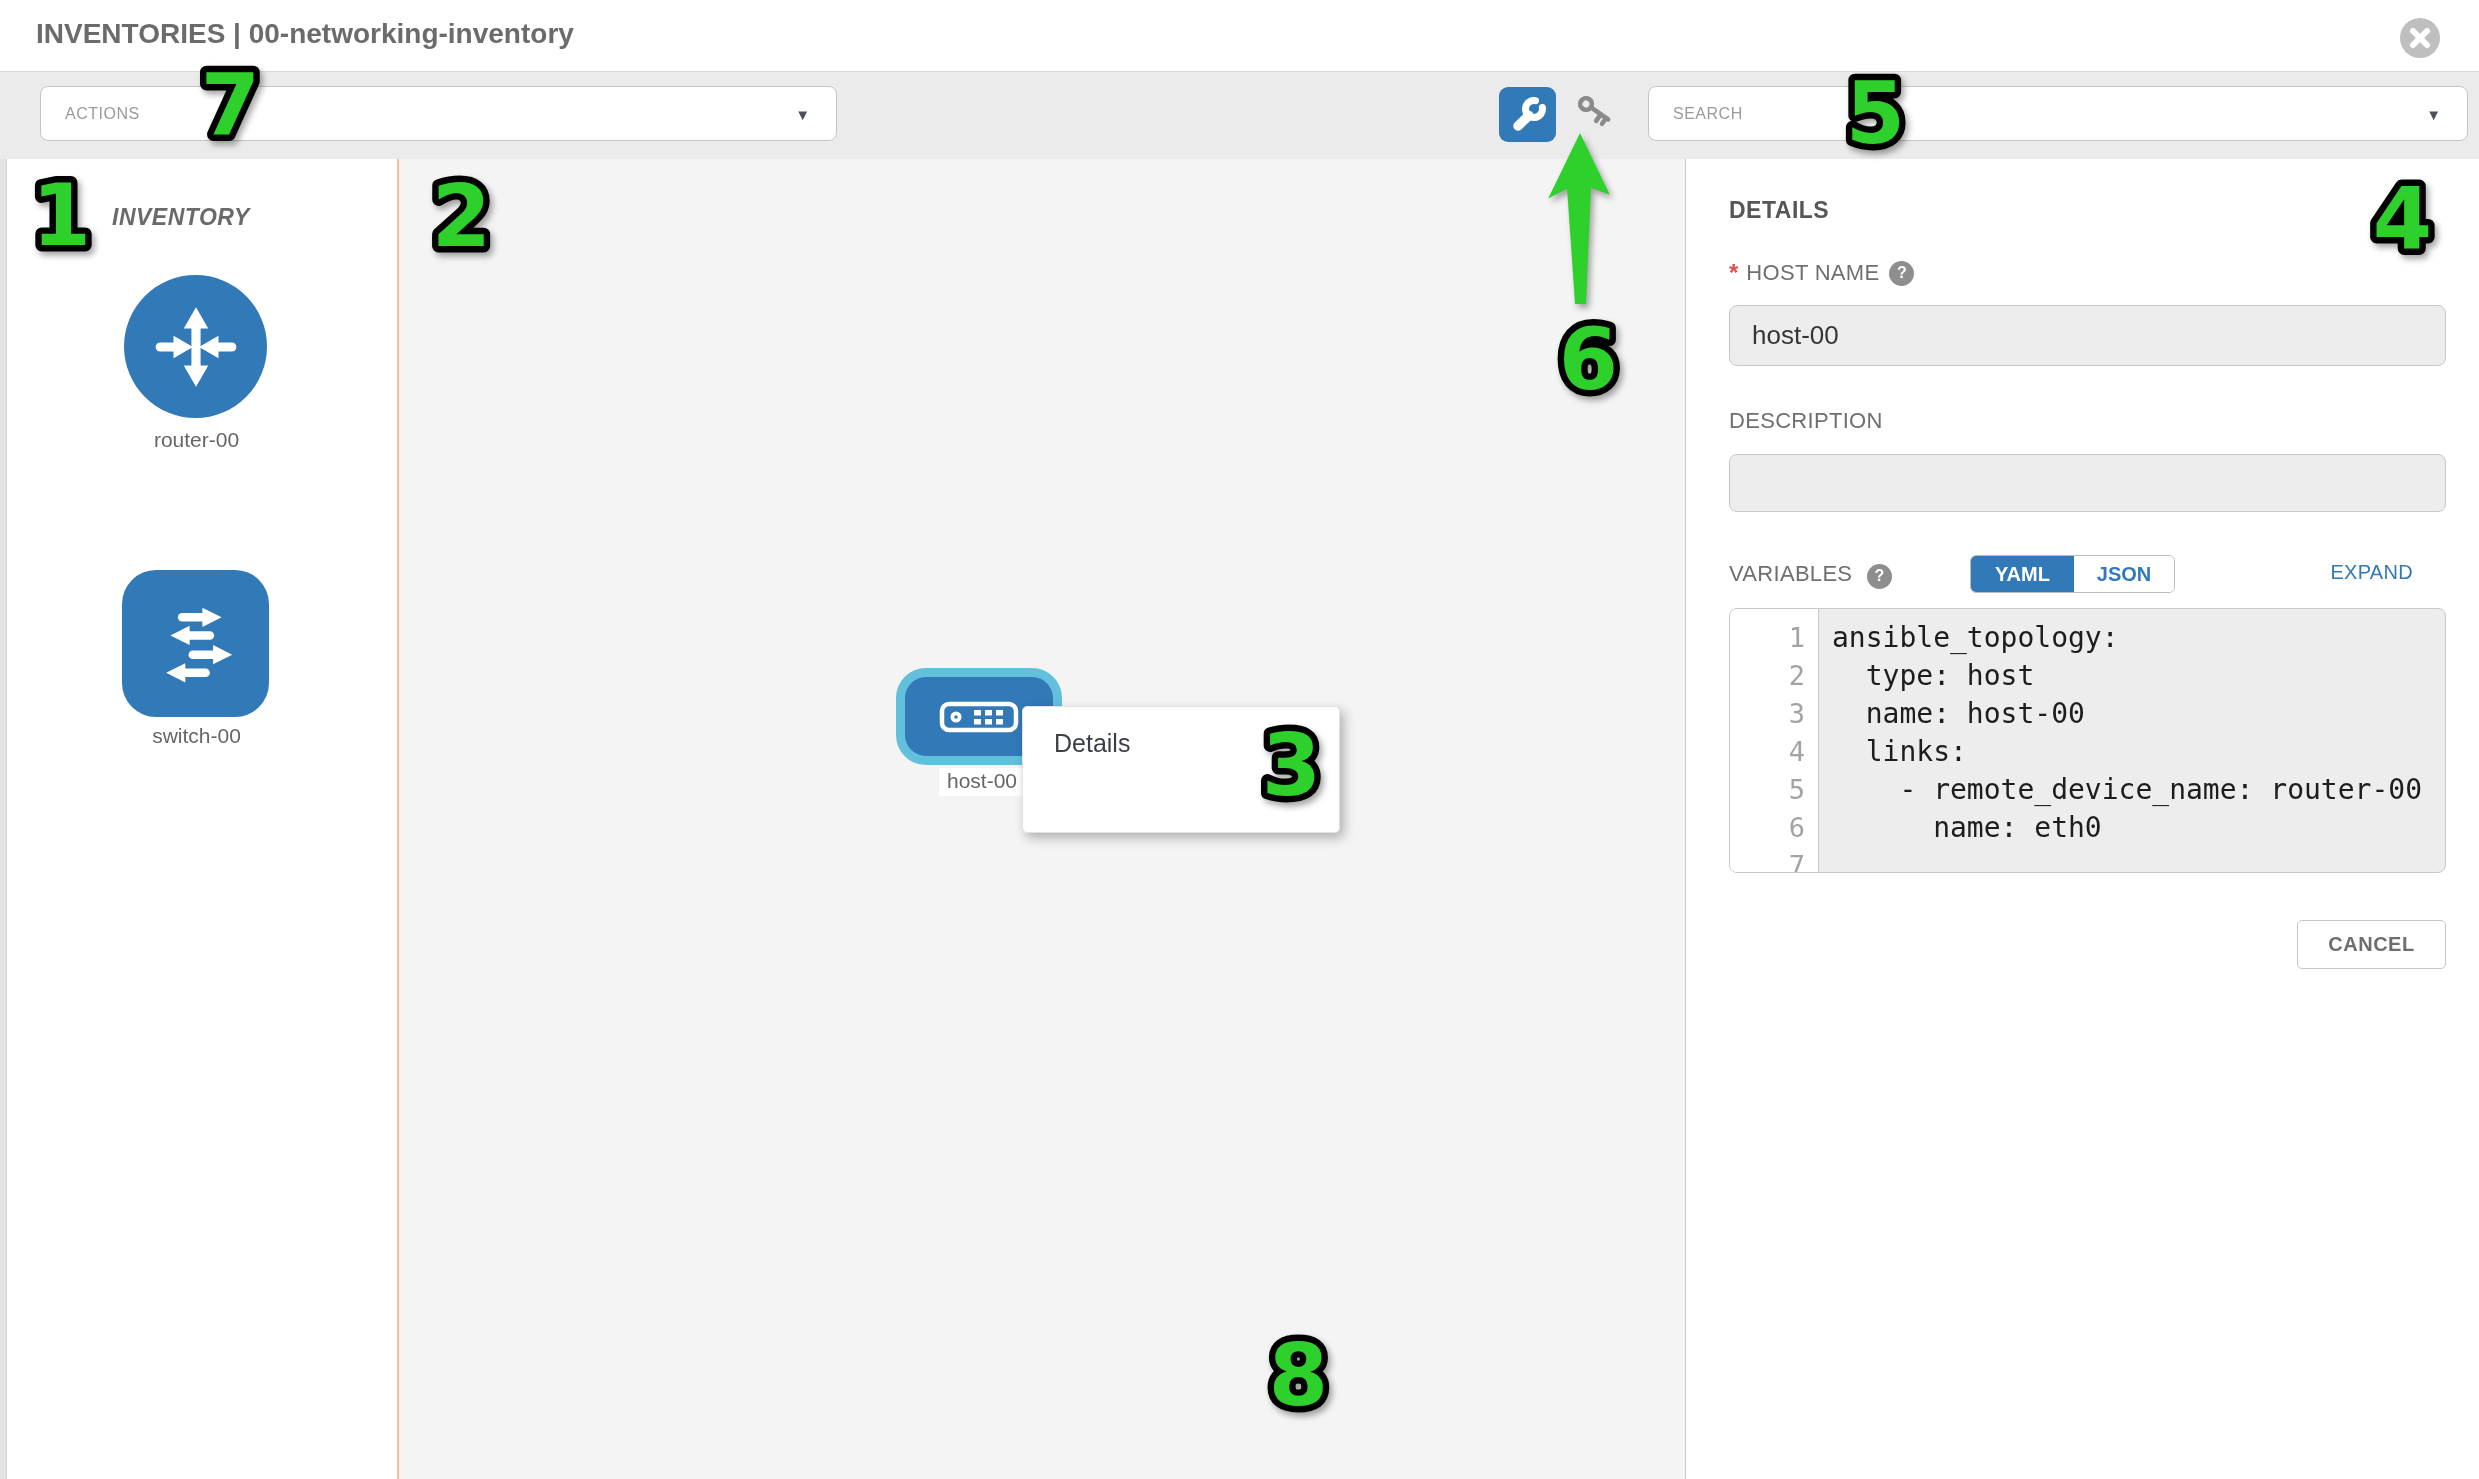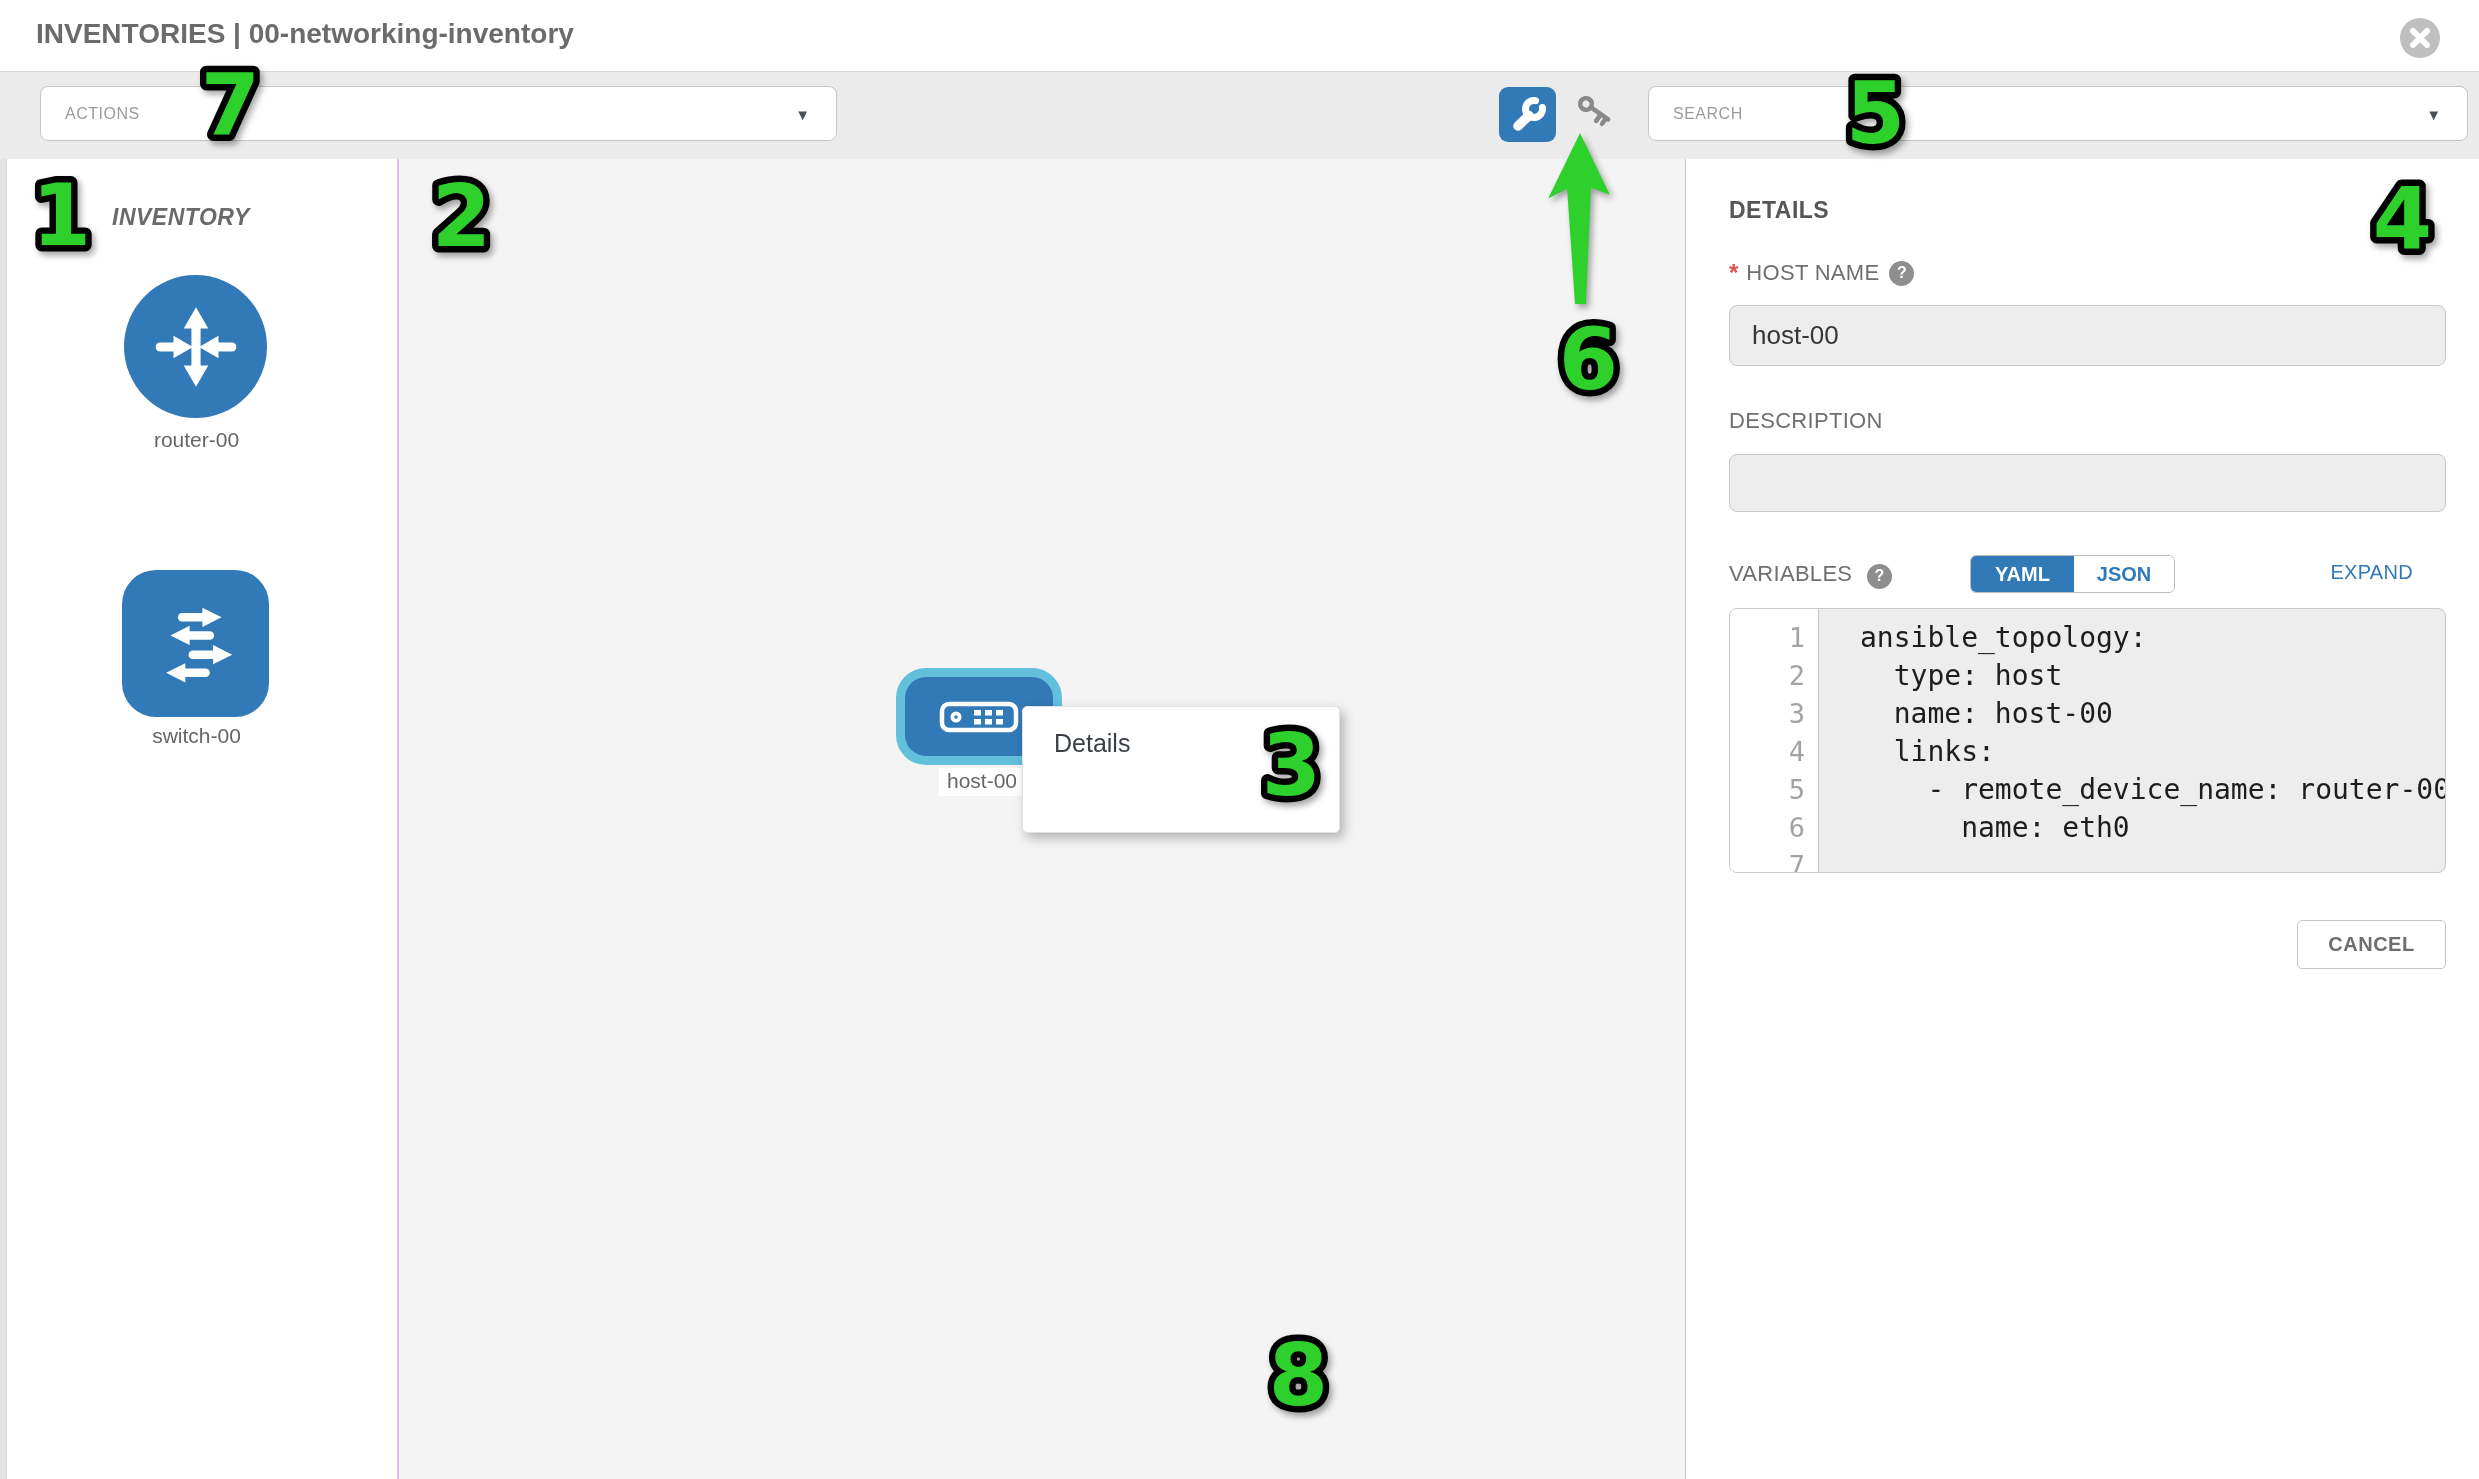--- a/index.html
+++ b/index.html
@@ -1,18 +1,18 @@
 <!DOCTYPE html>
 <html><head>
 <meta charset="utf-8">
 <style>
   * { margin:0; padding:0; box-sizing:border-box; }
   html,body { width:2480px; height:1480px; }
   body { font-family:"Liberation Sans","DejaVu Sans",sans-serif; background:#fff; overflow:hidden; }
-  #app { position:relative; width:2480px; height:1480px; background:#f0abfc; }
+  #app { position:relative; width:2480px; height:1480px; background:#fdba74; }
   .abs { position:absolute; }
 
   
   .hdr { left:0; top:0; width:2480px; height:71px; background:#fff; }
   .hdr-title { left:36px; top:18px; font-size:28px; font-weight:bold; color:#6b6b6b; }
   .close-btn { left:2400px; top:18px; width:40px; height:40px; border-radius:50%; background:#bfbfbf; display:flex; align-items:center; justify-content:center; cursor:pointer; }
 
   
   .toolbar { left:0; top:71px; width:2480px; height:89px; background:#ebebeb; border-top:1px solid #d9d9d9; border-bottom:1px solid #d2d2d2; }
   .select-box { position:absolute; height:55px; background:#fff; border:1px solid #c5c5c5; border-radius:8px; display:flex; align-items:center; cursor:pointer; }
@@ -54,21 +54,21 @@
   .toggle { position:absolute; left:241px; top:-6px; height:38px; display:flex; border:1px solid #bcbcbc; border-radius:6px; overflow:hidden; }
   .tg { height:100%; display:flex; align-items:center; justify-content:center; font-size:20px; font-weight:bold; cursor:pointer; }
   .tg-yaml { width:103px; background:#3279b7; color:#fff; }
   .tg-json { width:100px; background:#fff; color:#3279b7; }
   .expand-link { position:absolute; right:33px; top:0; font-size:20px; color:#3279b7; cursor:pointer; letter-spacing:0.3px; }
   .editor { position:absolute; left:43px; top:449px; width:717px; height:265px; border:1px solid #c8c8c8; border-radius:8px; overflow:hidden; background:#ededed; cursor:text; }
   .ed-gutter { position:absolute; left:0; top:0; bottom:0; width:89px; background:#fff; border-right:1px solid #c8c8c8; }
   .ed-rows { position:absolute; left:0; top:10px; width:100%; }
   .crow { display:flex; height:38px; line-height:38px; font-family:"DejaVu Sans Mono","Liberation Mono",monospace; font-size:28px; }
   .lnum { width:89px; padding-right:14px; text-align:right; color:#a3a3a3; font-size:27px; flex:none; }
-  .lcode { padding-left:13px; white-space:pre; color:#1d1d1d;margin-left:28px; }
+  .lcode { padding-left:13px; white-space:pre; color:#1d1d1d; }
   .cancel-btn { position:absolute; left:611px; top:761px; width:149px; height:49px; background:#fff; border:1px solid #c6c6c6; border-radius:5px; font-size:20px; font-weight:bold; color:#6e6e6e; letter-spacing:0.5px; display:flex; align-items:center; justify-content:center; cursor:pointer; }
 
   
   .anno { position:absolute; z-index:50; pointer-events:none; filter:drop-shadow(3px 4px 3px rgba(0,0,0,0.35)); }
   .anno text { font-family:"DejaVu Sans","Liberation Sans",sans-serif; font-size:86px; font-weight:bold; fill:#2ed12b; stroke:#000; stroke-width:13px; stroke-linejoin:round; paint-order:stroke fill; }
 </style>
 </head>
 <body>
 
 <div id="app">

